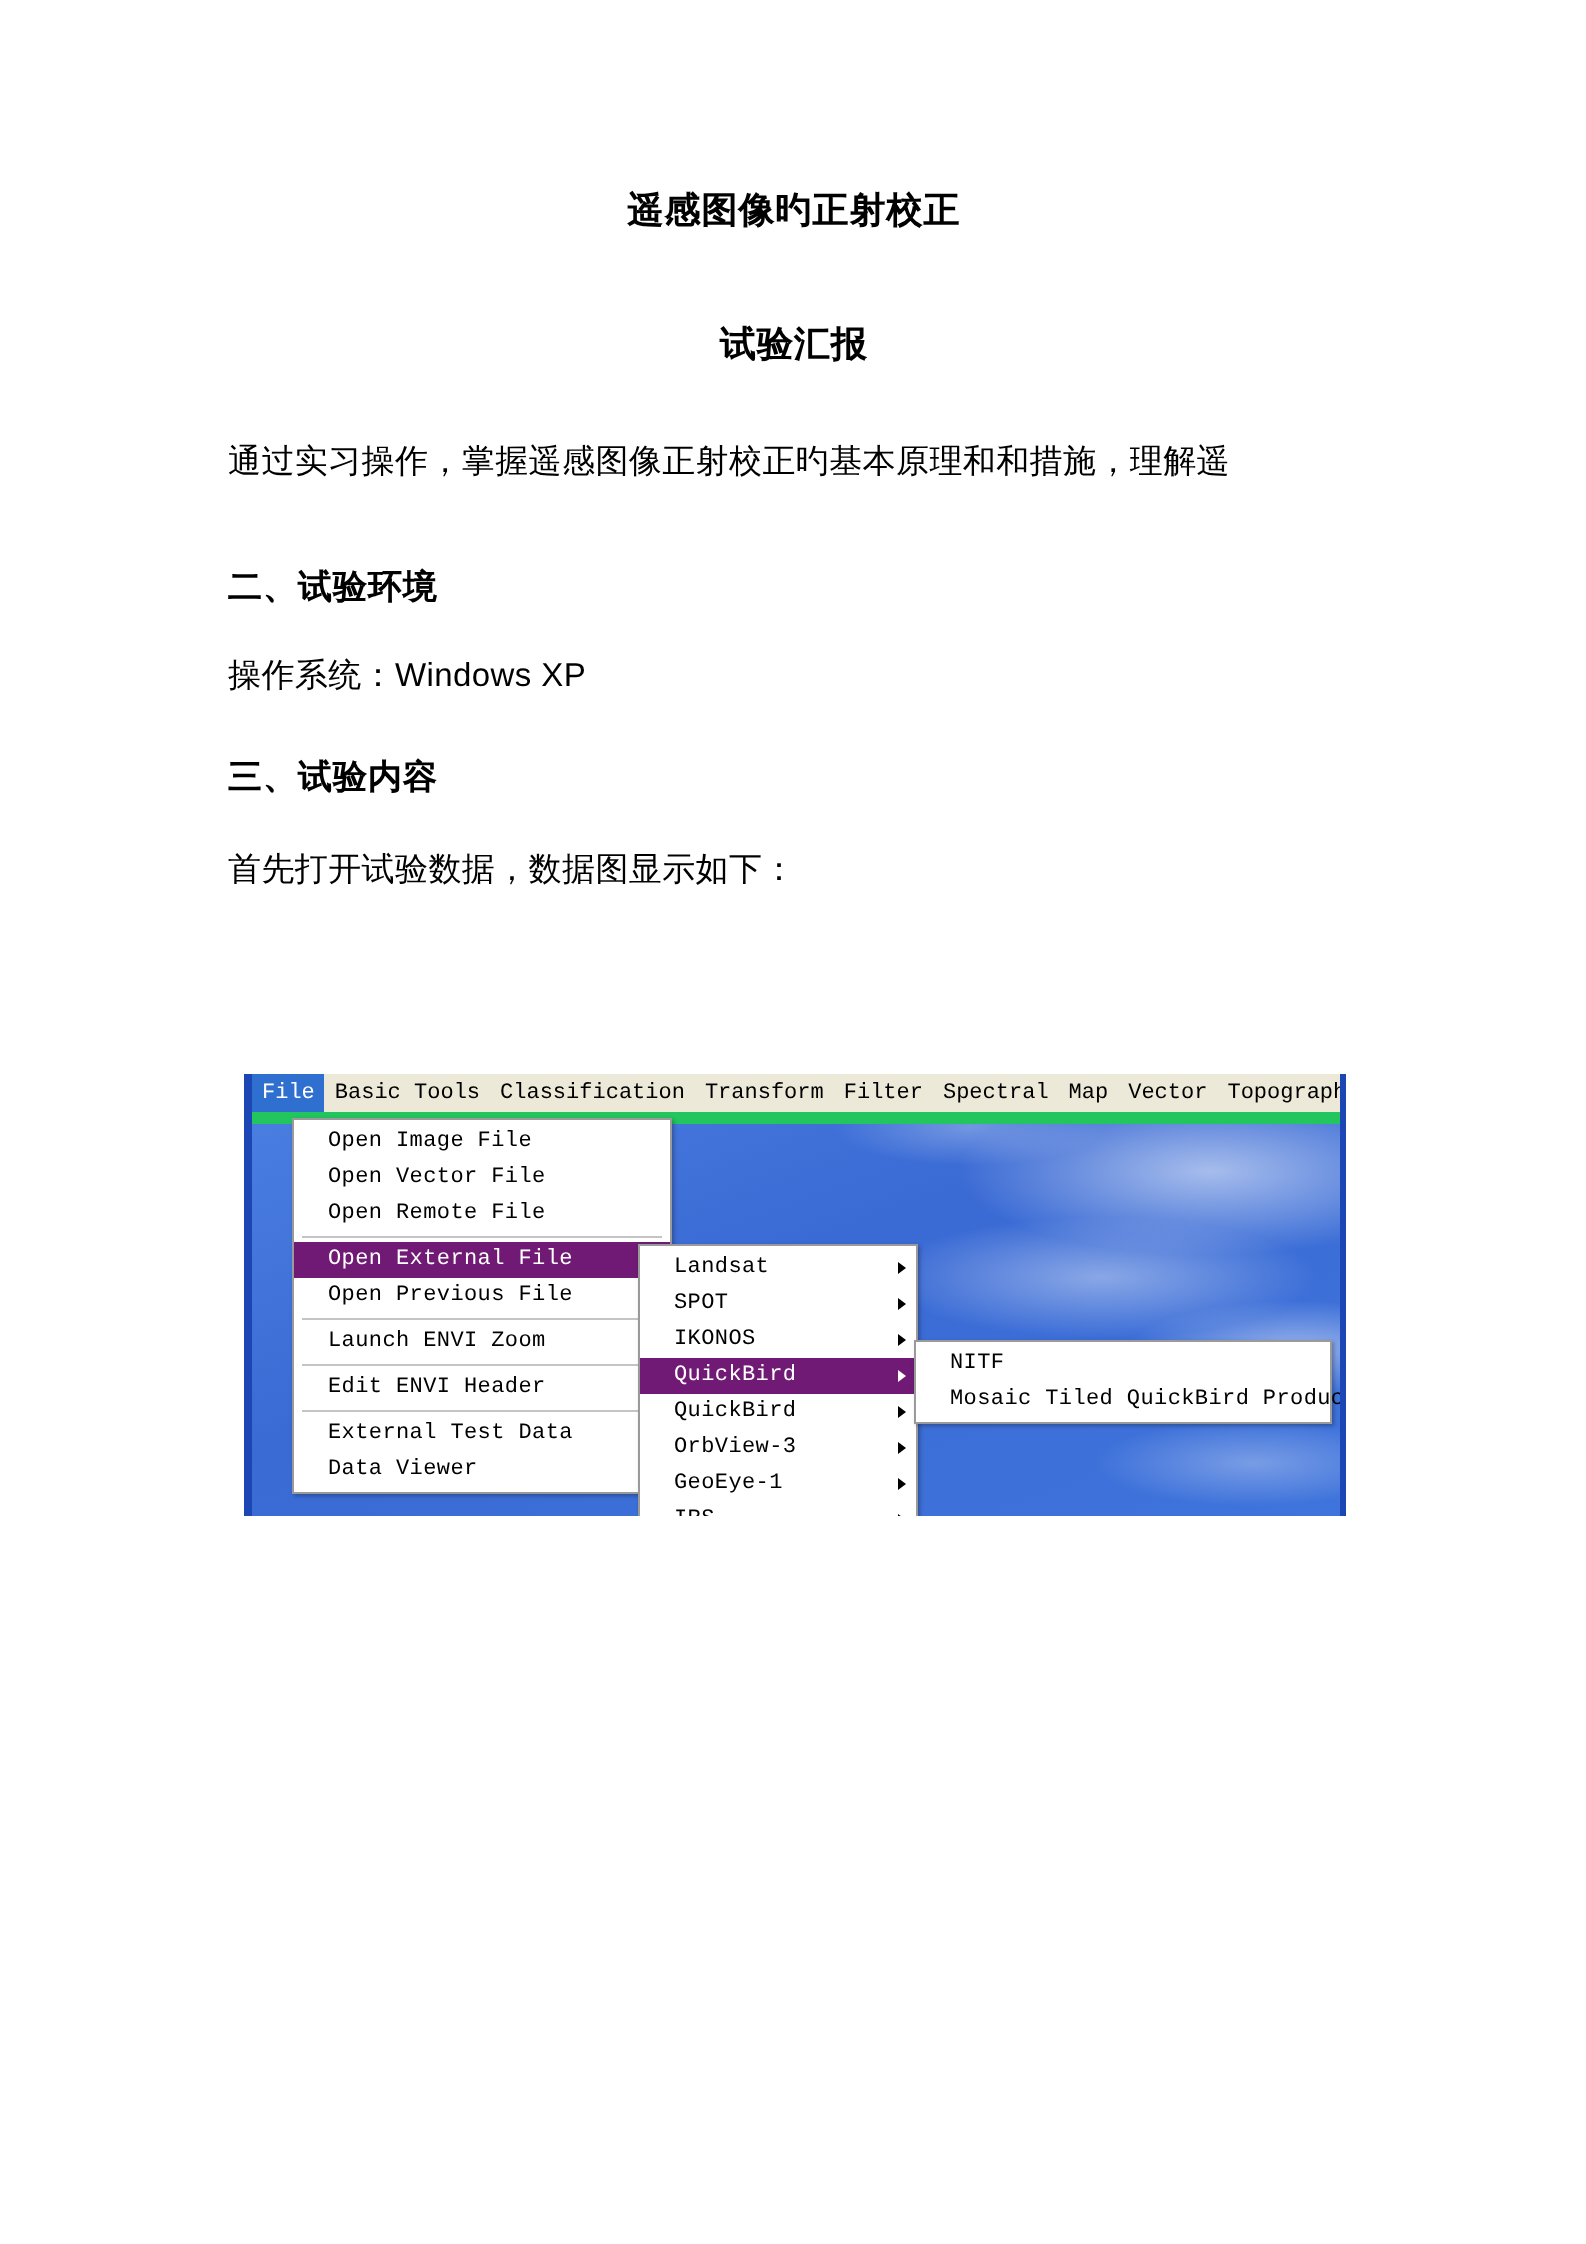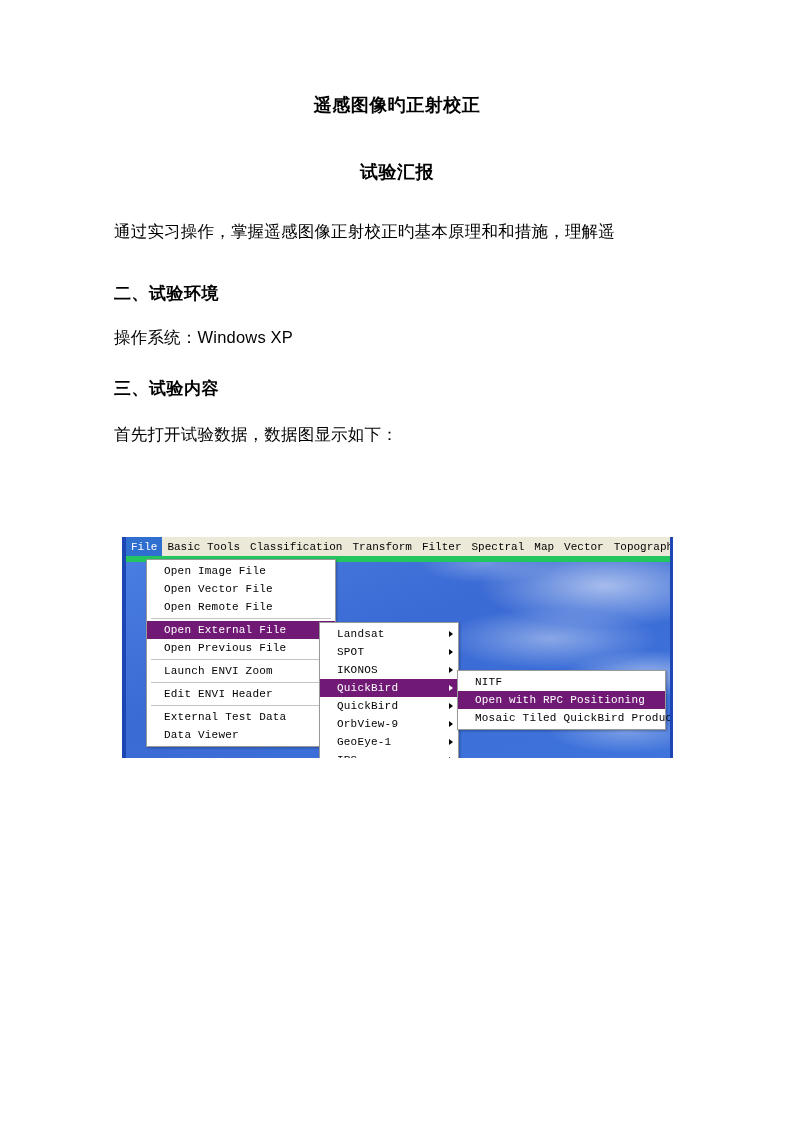--- a/index.html
+++ b/index.html
@@ -247,33 +247,32 @@
       </div>
       <div class="menu-item sel">
         <span>QuickBird</span>
         <span class="arrow"></span>
       </div>
       <div class="menu-item">
         <span>QuickBird</span>
         <span class="arrow"></span>
       </div>
       <div class="menu-item">
-        <span>OrbView-9</span>
+        <span>OrbView-3</span>
         <span class="arrow"></span>
       </div>
       <div class="menu-item">
         <span>GeoEye-1</span>
         <span class="arrow"></span>
       </div>
       <div class="menu-item">
         <span>IRS</span>
         <span class="arrow"></span>
       </div>
     </div>
 
     <div class="menu" id="menu-quickbird">
       <div class="menu-item">NITF</div>
-      <div class="menu-item sel">Open with RPC Positioning</div>
       <div class="menu-item">Mosaic Tiled QuickBird Product</div>
     </div>
 
   </div>
 </div>
 
 </body></html>

